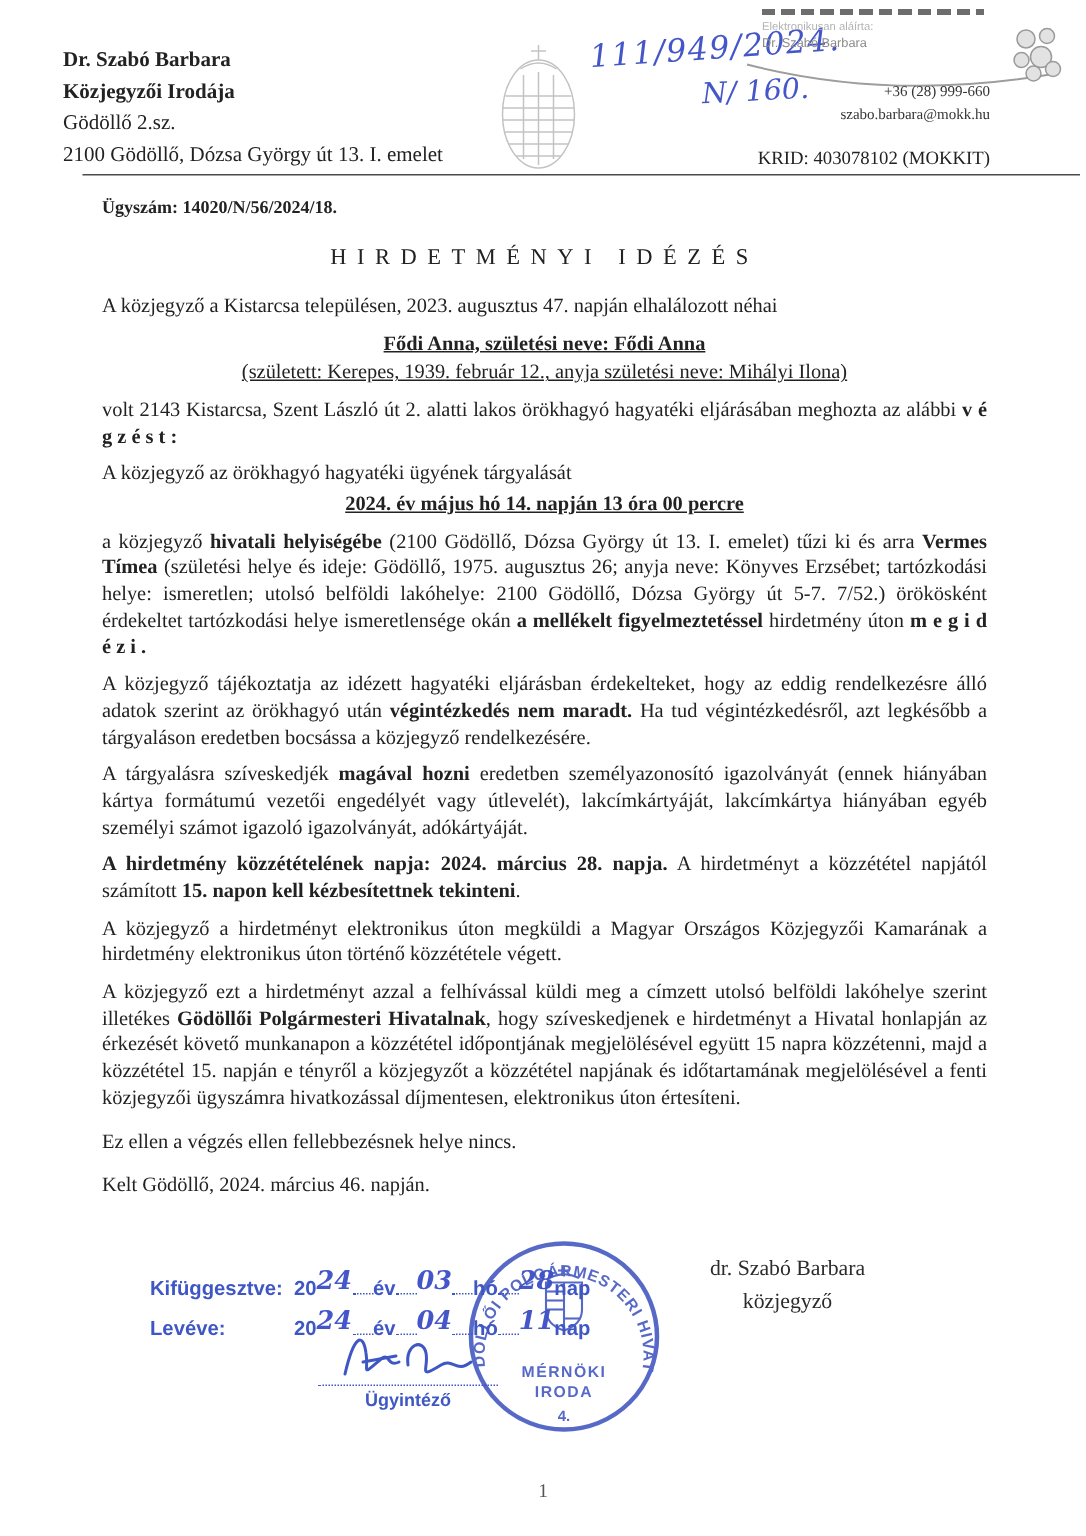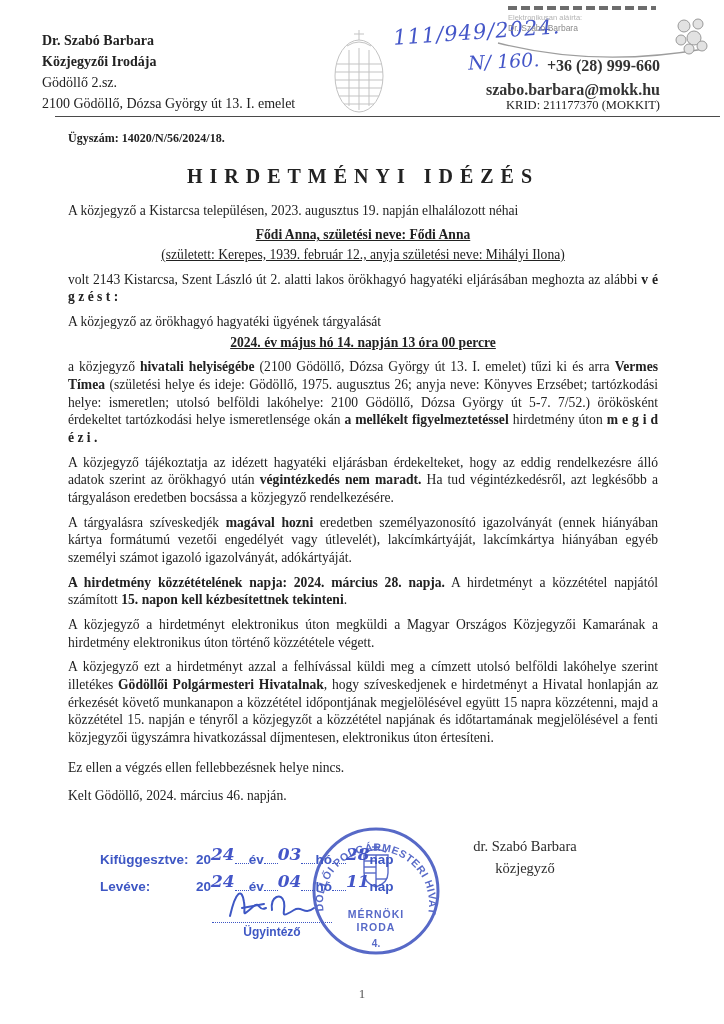--- a/index.html
+++ b/index.html
@@ -16,28 +16,28 @@
   .hand { font-style:italic; color:#4456c8; font-family:"DejaVu Serif", serif; }
   .hand-top { position:absolute; left:393px; top:20px; font-size:21px; transform:rotate(-4deg); letter-spacing:1px; }
   .hand-sub { position:absolute; left:468px; top:50px; font-size:19px; transform:rotate(-3deg); }
   .esign { position:absolute; right:64px; top:6px; width:152px; font-family:"Liberation Sans", sans-serif; }
   .dash-row1 { height:4px; width:148px; margin-bottom:3px;
     background:repeating-linear-gradient(90deg,#6d6d6d 0 9px,transparent 9px 13px); }
   .esign .l2 { font-size:7.5px; color:#b3b3b3; line-height:1.3; }
   .esign .l3 { font-size:8.5px; color:#8a8a8a; line-height:1.3; }
   .esign-swoosh { position:absolute; right:16px; top:40px; }
   .corner-icon { position:absolute; right:14px; top:16px; }
-  .contact { position:absolute; right:64px; top:54px; text-align:right; font-size:16px; line-height:1.5; color:#333;font-weight:bold; }
+  .contact { position:absolute; right:64px; top:54px; text-align:right; font-size:10px; line-height:1.5; color:#333; }
   .krid { position:absolute; right:64px; top:98px; font-size:12.5px; color:#222; }
   .header-rule { position:absolute; left:55px; right:4px; top:116px; border-top:1.5px solid #4a4a4a; }
   
   .body { position:absolute; left:68px; right:66px; top:124px; font-size:13.6px; line-height:1.3; }
   .body p { margin:7px 0; text-align:justify; }
   .case-no { margin-left:16px; font-weight:bold; font-size:12px; text-align:left !important; }
-  .doc-title { text-align:center !important; font-weight:bold; font-size:20px; letter-spacing:7px; margin:16px 0 13px 0 !important; }
+  .doc-title { text-align:center !important; font-weight:normal; font-size:15px; letter-spacing:7px; margin:16px 0 13px 0 !important; }
   .center { text-align:center !important;text-decoration:underline; }
   .b { font-weight:bold; }
   
   .blue-print { font-family:"Liberation Sans", sans-serif; font-weight:bold; color:#3e57c4; }
   .posted-block { position:absolute; left:100px; top:845px; font-size:13.5px; line-height:1.6; }
   .stamp-line .lbl { display:inline-block; width:96px; }
   .leader { display:inline-block; width:14px; border-bottom:1.5px dotted #3e57c4; height:12px; }
   .stamp-line .hand { font-size:17px; position:relative; top:-4px; font-weight:bold; }
   .clerk-sig { position:absolute; left:212px; top:882px; width:120px; text-align:center; }
   .clerk-sig .dotline { border-bottom:1.5px dotted #3e57c4; margin-top:-6px; }
@@ -103,29 +103,29 @@
         <circle cx="30" cy="30" r="5"></circle>
           <circle cx="17" cy="33" r="5"></circle>
       </g>
     </svg>
   </div>
 
   <div class="contact">
     <div>+36 (28) 999-660</div>
     <div>szabo.barbara@mokk.hu</div>
   </div>
-  <div class="krid">KRID: 211177370 (MOKKIT)</div>
+  <div class="krid">KRID: 403078102 (MOKKIT)</div>
 
   <div class="header-rule"></div>
 
   <div class="body">
     <p class="case-no">Ügyszám: 14020/N/56/2024/18.</p>
     <p class="doc-title">HIRDETMÉNYI IDÉZÉS</p>
 
-    <p>A közjegyző a Kistarcsa településen, 2023. augusztus 19. napján elhalálozott néhai</p>
+    <p>A közjegyző a Kistarcsa településen, 2023. augusztus 47. napján elhalálozott néhai</p>
 
     <p class="center" style="margin-bottom:2px;">
       <span class="b">Fődi Anna, születési neve: Fődi Anna</span>
     </p>
     <p class="center" style="margin-top:0;">(született: Kerepes, 1939. február 12., anyja születési neve: Mihályi Ilona)</p>
 
     <p><span>volt 2143 Kistarcsa, Szent László út 2. alatti lakos örökhagyó hagyatéki eljárásában meghozta az alábbi </span><span class="b">v é g z é s t :</span></p>
 
     <p style="margin-bottom:3px;">A közjegyző az örökhagyó hagyatéki ügyének tárgyalását</p>
     <p class="center b" style="margin-top:3px;">2024. év május hó 14. napján 13 óra 00 percre</p>

